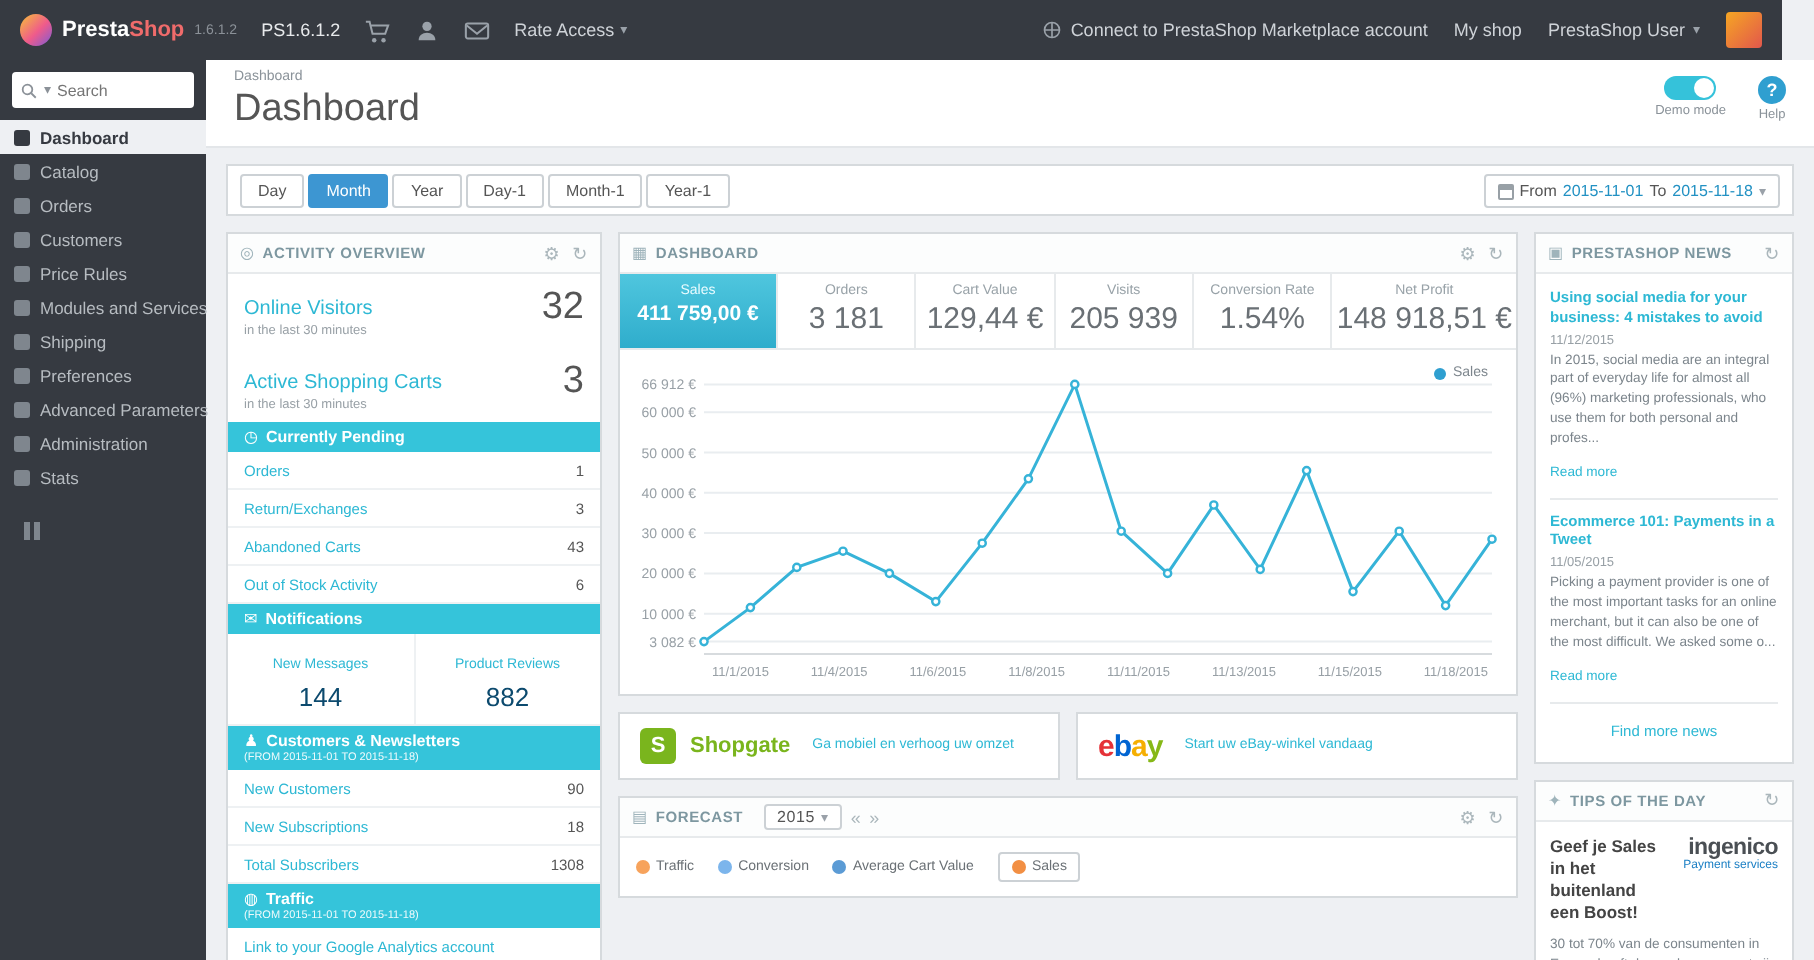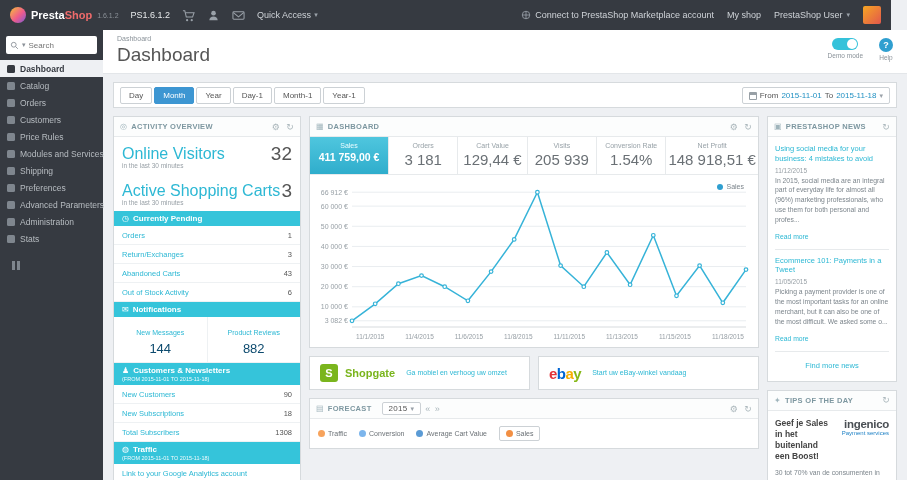--- a/index.html
+++ b/index.html
@@ -82,21 +82,21 @@
               border-bottom:1px solid #e7eaec; background:#fcfdfd; font-size:7.5px;
               font-weight:bold; color:#7d97a0; text-transform:uppercase; letter-spacing:.3px; }
   .ph-icon { color:#9fb4bb; font-size:8px; font-weight:normal; }
   .ph-actions { margin-left:auto; display:flex; gap:6px; color:#aab6bb; font-size:9px;
                 font-weight:normal; }
   .ph-actions span { cursor:pointer; }
 
   
   .stat-block { padding:6px 8px 5px; }
   .stat-top { display:flex; justify-content:space-between; align-items:center; }
-  .stat-label { color:#2db8d4; font-size:16px; cursor:pointer; }
+  .stat-label { color:#2db8d4; font-size:10px; cursor:pointer; }
   .stat-value { font-size:19px; font-weight:300; color:#555; }
   .stat-sub { font-size:6.5px; color:#98a0a6; margin-top:-3px; }
   .band { background:#35c4da; color:#fff; padding:3px 8px; font-size:8px; font-weight:bold; }
   .band-top { display:flex; align-items:center; gap:4px; }
   .band-icon { font-size:8px; font-weight:normal; }
   .band-sub { font-size:5.5px; font-weight:normal; opacity:.92; margin-top:1px; }
   .a-row { display:flex; justify-content:space-between; align-items:center; padding:4.5px 8px;
            border-bottom:1px solid #eef1f3; font-size:7.5px; }
   .a-link { color:#2db8d4; cursor:pointer; }
   .a-val { color:#555; }
@@ -141,21 +141,21 @@
               display:flex; align-items:center; gap:3px; cursor:pointer; margin-left:6px; }
   .nav-arrow { color:#aab6bb; font-size:9px; cursor:pointer; font-weight:normal; }
   .legend-row { display:flex; align-items:center; gap:12px; padding:7px 8px; font-size:7px;
                 color:#6a7075; }
   .lg-item { display:flex; align-items:center; gap:3px; cursor:pointer; }
   .lg-dot { width:7px; height:7px; border-radius:50%; display:inline-block; }
   .lg-item.boxed { border:1px solid #ccd1d5; border-radius:2px; padding:3px 6px; background:#fff; }
 
   
   .news-body { padding:7px 7px 4px; }
-  .news-title { color:#2db8d4; font-size:7.5px; font-weight:normal; line-height:1.3; display:block;
+  .news-title { color:#2db8d4; font-size:7.5px; font-weight:bold; line-height:1.3; display:block;
                 cursor:pointer; }
   .news-date { font-size:6.5px; color:#98a0a6; margin:3px 0 2px; }
   .news-excerpt { font-size:6.8px; color:#7c858c; line-height:1.45; }
   .read-more { color:#2db8d4; font-size:6.8px; display:inline-block; margin-top:2px; }
   .divider { border:none; border-top:1px solid #e7eaec; margin:6px 0; }
   .find-more { display:block; text-align:center; color:#2db8d4; font-size:7.5px;
                padding:3px 0 7px; }
   .tips-body { padding:7px; }
   .tips-top { display:flex; justify-content:space-between; gap:6px; }
   .tips-headline { font-size:8.5px; font-weight:bold; color:#444; line-height:1.3; width:54px; }
@@ -187,21 +187,21 @@
         <path d="M2.5 12c0-2.5 2-4 4.5-4s4.5 1.5 4.5 4z" fill="#9aa1a9"></path>
       </svg>
   </span>
   <span class="tb-icon">
     <svg viewBox="0 0 14 14">
         <rect x="1" y="3" width="12" height="8" rx="1" fill="none" stroke="#9aa1a9" stroke-width="1.1"></rect>
         <path d="M1.5 4 7 8.5 12.5 4" fill="none" stroke="#9aa1a9" stroke-width="1.1"></path>
       </svg>
   </span>
   <span class="quick-access">
-    <span>Quick Access</span>
+    <span>Rate Access</span>
       <span class="caret">▾</span>
   </span>
   <div class="tb-right">
     <span class="tb-link">
       <svg width="10" height="10" viewBox="0 0 12 12">
           <circle cx="6" cy="6" r="4.5" fill="none" stroke="#9aa1a9" stroke-width="1"></circle>
           <path d="M6 1.5v9M1.5 6h9" stroke="#9aa1a9" stroke-width="1"></path>
         </svg>
       <span>Connect to PrestaShop Marketplace account</span>
     </span>

